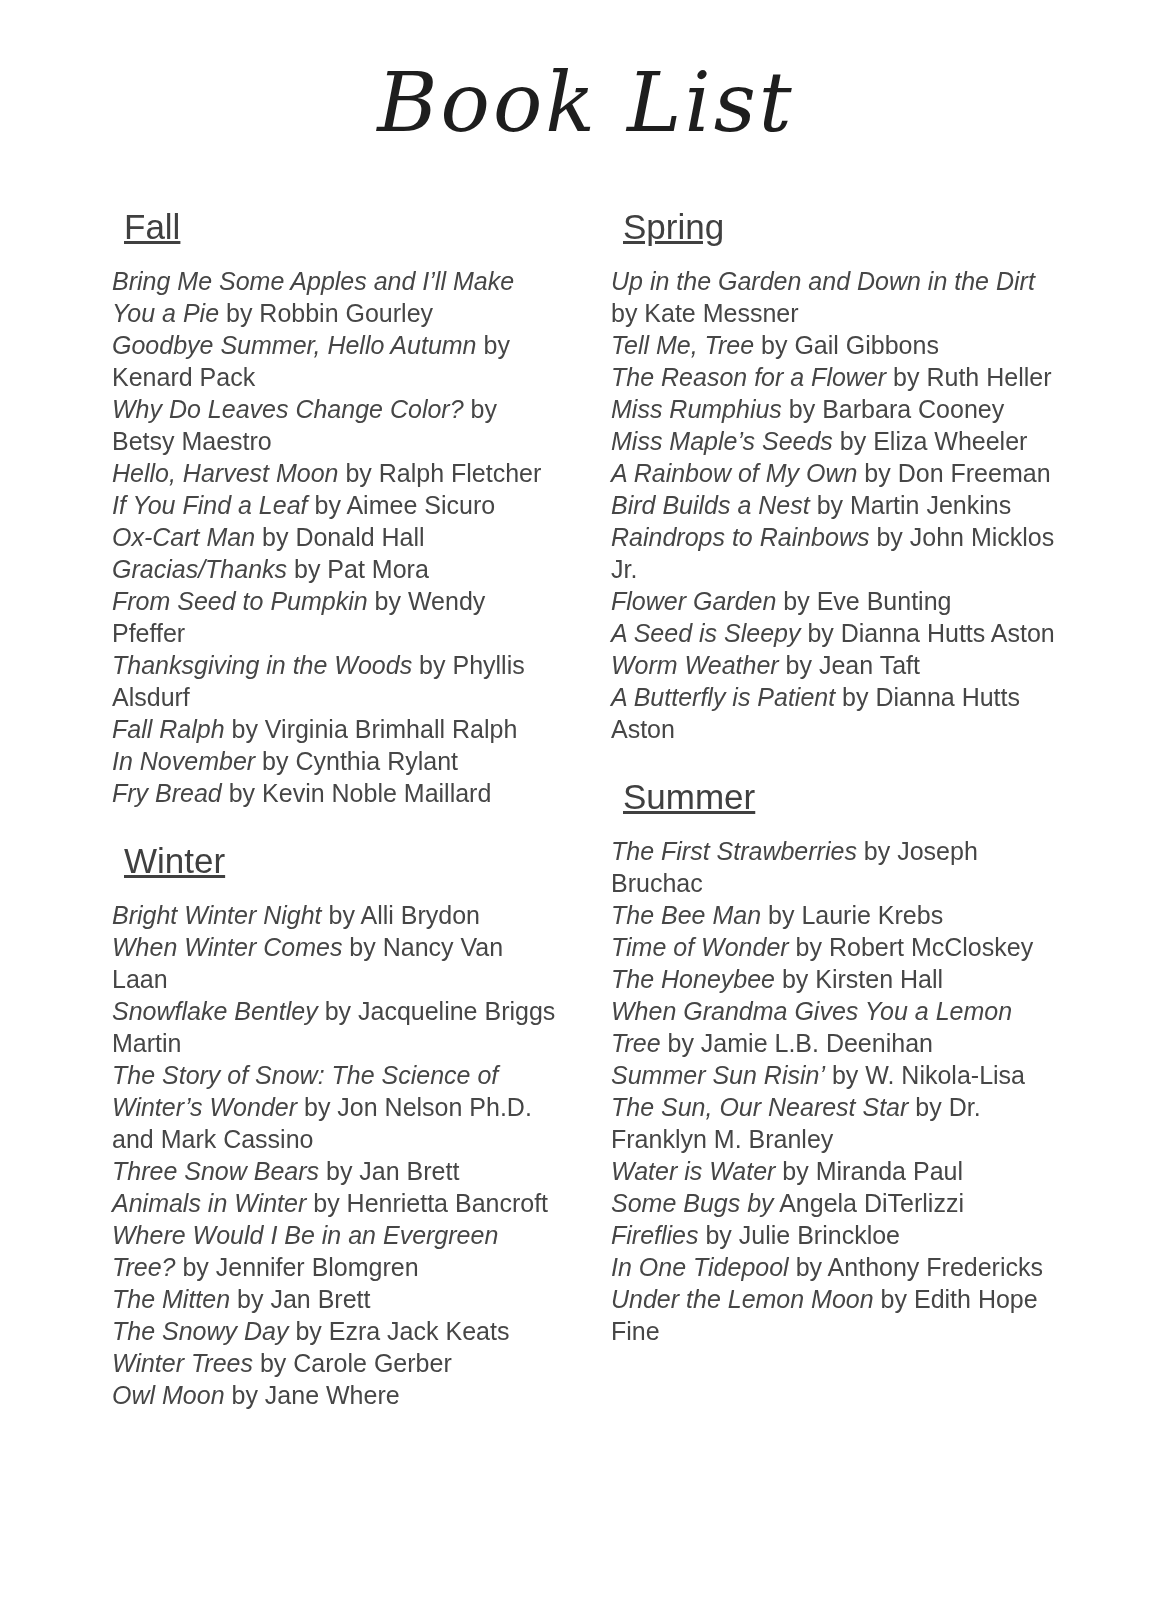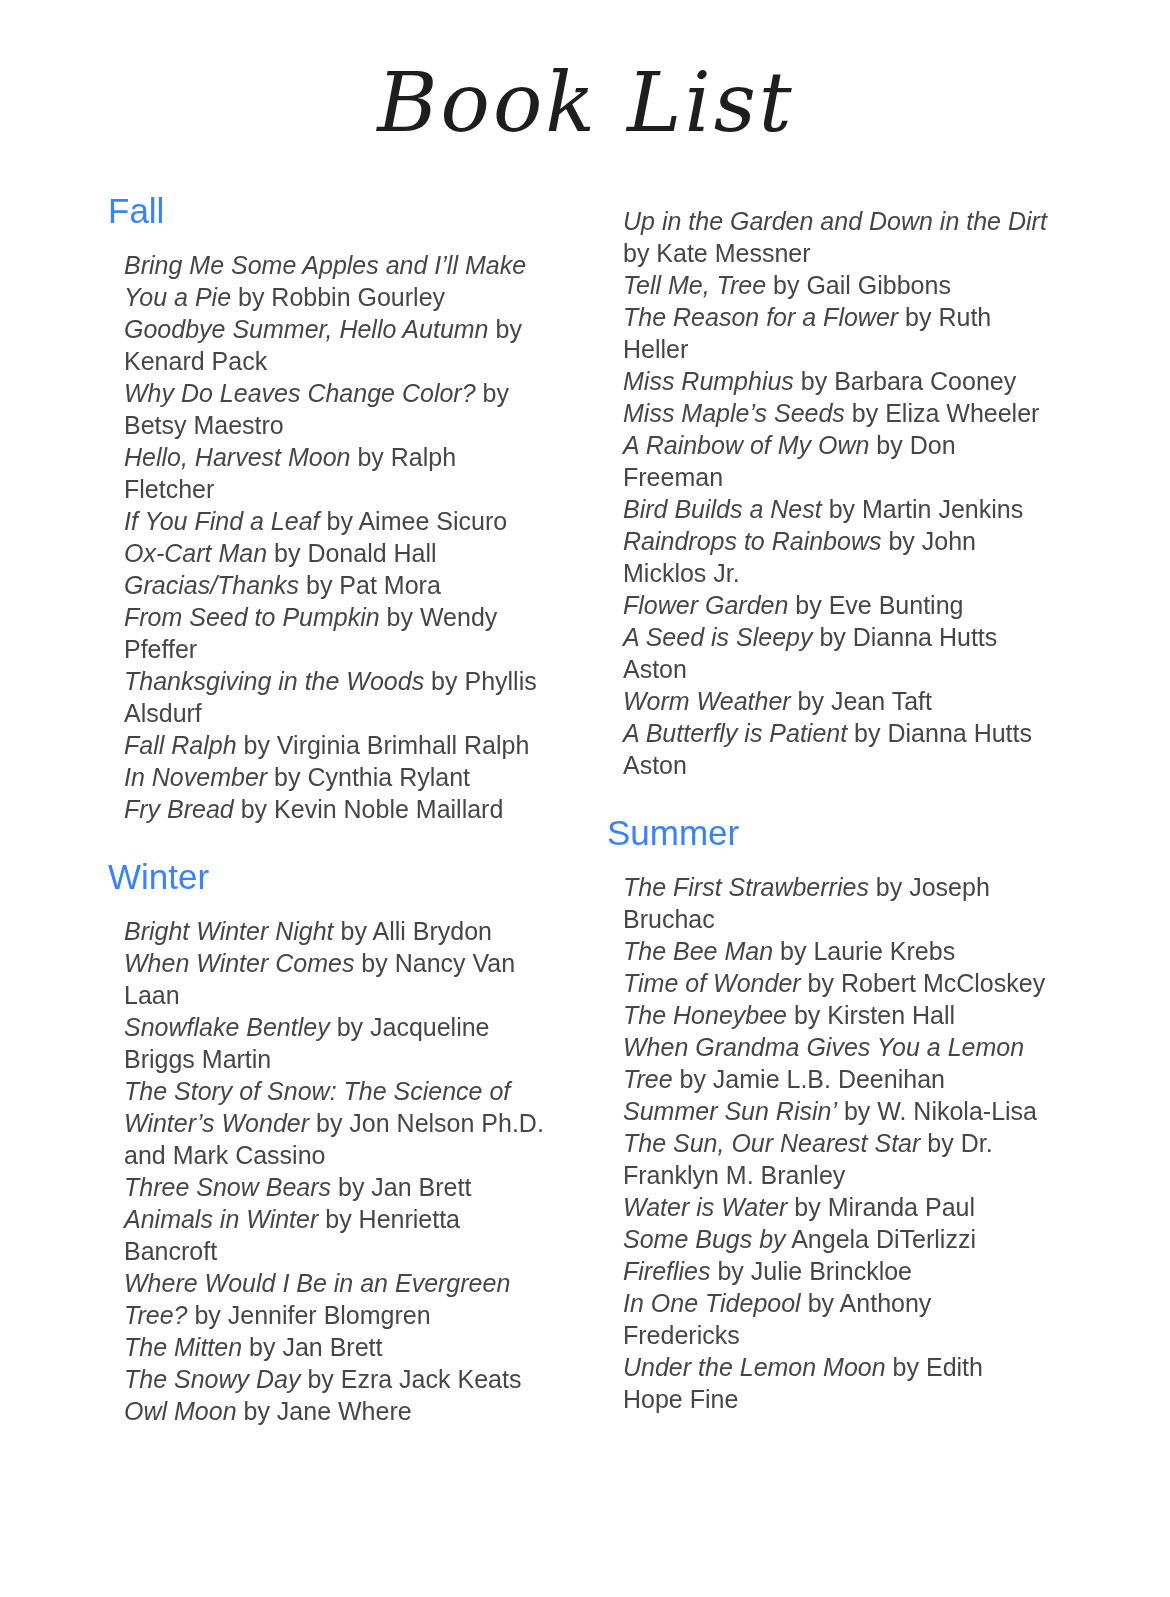--- a/index.html
+++ b/index.html
@@ -34,30 +34,31 @@
   .columns {
     display: flex;
     gap: 42px;
   }
   .column {
     width: 457px;
     flex: 0 0 457px;
   }
   .season { margin: 0 0 30px 0; }
   .season-title {
-    margin: 0;
+    margin: 16px;
     padding: 0;
     font-size: 35px;
     line-height: 44px;
     font-weight: 400;
-    color: #3b82f6;
+    color: #404040;
+    text-decoration: underline;
   }
   .book-list {
     list-style: none;
-    margin: 16px;
+    margin: 4px;
     padding: 0;
     font-size: 25px;
     line-height: 32px;
     font-weight: 300;
     color: #464646;
     hyphens: auto;
     -webkit-hyphens: auto;
   }
   .book { margin: 0; padding: 0; }
   .book-title { font-style: italic; }
@@ -114,27 +115,29 @@
 
   <li class="book"><span class="book-title">Animals in Winter</span><span class="book-author"> by Henrietta Bancroft</span></li>
 
   <li class="book"><span class="book-title">Where Would I Be in an Evergreen Tree?</span><span class="book-author"> by Jennifer Blomgren</span></li>
 
   <li class="book"><span class="book-title">The Mitten</span><span class="book-author"> by Jan Brett</span></li>
 
 
   <li class="book"><span class="book-title">The Snowy Day</span><span class="book-author"> by Ezra Jack Keats</span></li>
 
+  <li class="book"><span class="book-title">Winter Trees</span><span class="book-author"> by Carole Gerber</span></li>
 
   <li class="book"><span class="book-title">Owl Moon</span><span class="book-author"> by Jane Where</span></li>
 </ul>
   </section>
 </div>
     <div class="column">
   <section class="season">
+    <h2 class="season-title">Spring</h2>
     <ul class="book-list">
   <li class="book"><span class="book-title">Up in the Garden and Down in the Dirt</span><span class="book-author"> by Kate Messner</span></li>
 
   <li class="book"><span class="book-title">Tell Me, Tree</span><span class="book-author"> by Gail Gibbons</span></li>
 
   <li class="book"><span class="book-title">The Reason for a Flower</span><span class="book-author"> by Ruth Heller</span></li>
 
   <li class="book"><span class="book-title">Miss Rumphius</span><span class="book-author"> by Barbara Cooney</span></li>
 
   <li class="book"><span class="book-title">Miss Maple’s Seeds</span><span class="book-author"> by Eliza Wheeler</span></li>

